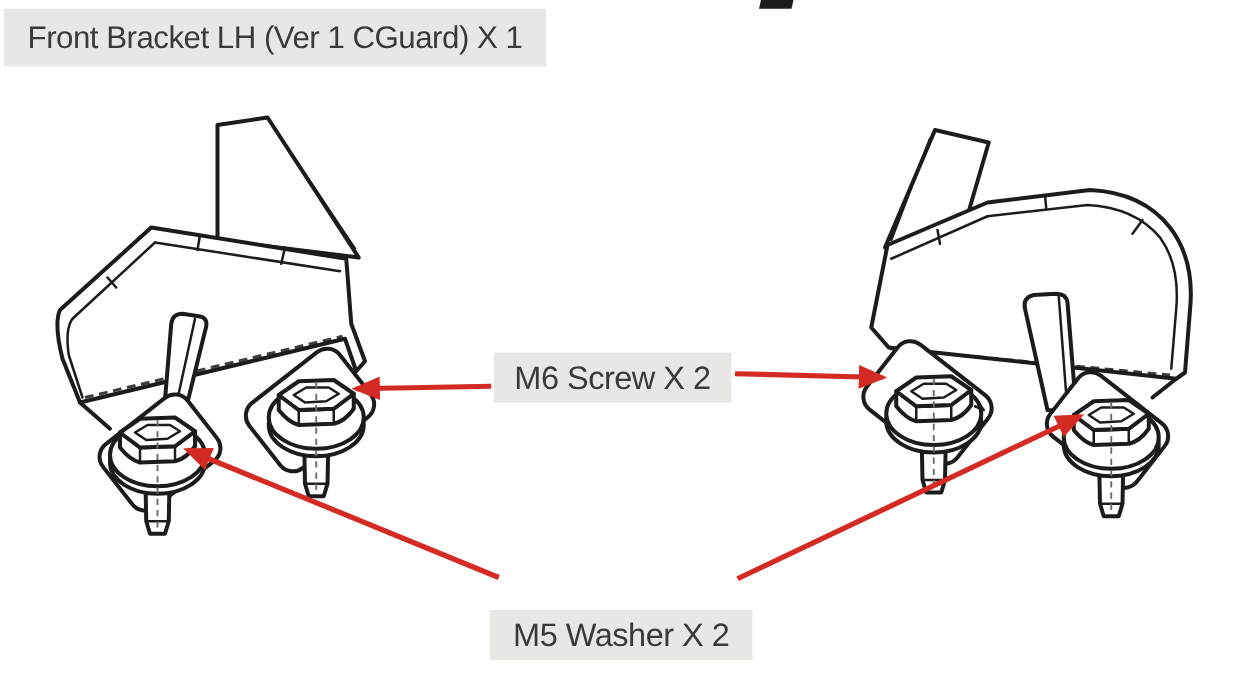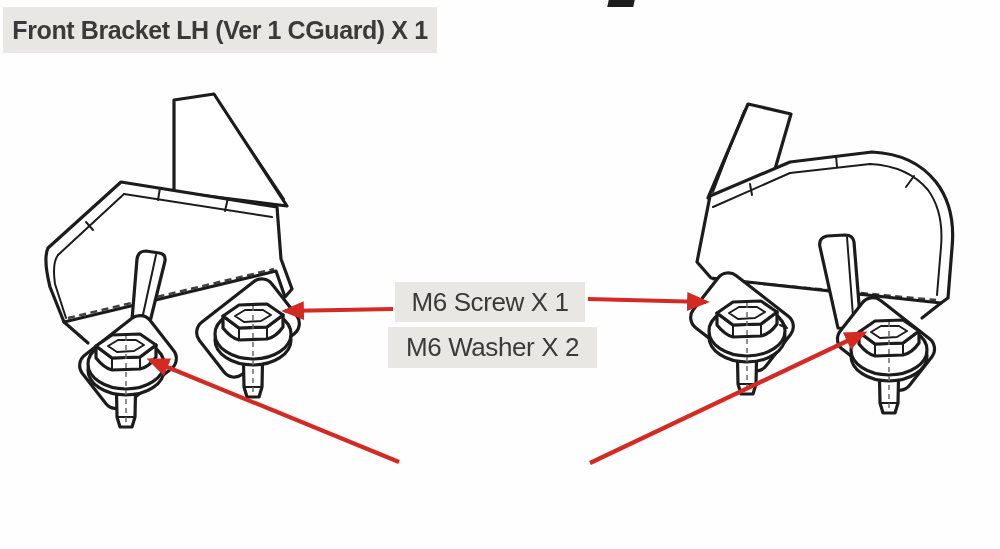--- a/index.html
+++ b/index.html
@@ -20,21 +20,21 @@
   .t{stroke-width:2;}
   .dash{fill:none;stroke:var(--line);stroke-width:2.4;stroke-dasharray:7 4.5;opacity:.85;}
   .axis{fill:none;stroke:#6a6a6a;stroke-width:1.5;stroke-dasharray:5 4;}
   .arrow{stroke:var(--red);stroke-width:4.2;fill:none;}
   .mk{fill:var(--red);}
   .lbl{
     position:absolute;background:var(--label-bg);color:var(--label-text);
     display:flex;align-items:center;justify-content:center;
     white-space:nowrap;letter-spacing:-0.4px;
   }
-  .hdr{font-size:25px;font-weight:bold;}
+  .hdr{font-size:25px;}
   .callout{font-size:26px;}
   .top-mark{position:absolute;background:#1d1d1d;transform:skewX(-12deg);}
 </style>
 </head>
 <body>
 
 <div class="canvas">
 
   <svg class="diagram" viewBox="0 0 1000 549">
     <defs>
@@ -115,18 +115,18 @@
       <path class="arrow" d="M399,462 L150,360" marker-end="url(#arrowhead)"></path>
       <path class="arrow" d="M590,463 L864,333" marker-end="url(#arrowhead)"></path>
     </g>
   </svg>
 
   <div class="top-mark" style="left:608px;top:0;width:26px;height:7px"></div>
 
   <div class="lbl hdr" style="left:3px;top:7px;width:434px;height:46px">Front Bracket LH (Ver 1 CGuard) X 1</div>
 
 
-  <div class="lbl callout" style="left:395px;top:282px;width:190px;height:40px">M6 Screw X 1</div>
-
-  <div class="lbl callout" style="left:388px;top:327px;width:209px;height:41px">M6 Washer X 2</div>
+  <div class="lbl callout" style="left:395px;top:282px;width:190px;height:40px">M6 Screw X 2</div>
 
 
+
+  <div class="lbl callout" style="left:392px;top:488px;width:210px;height:40px">M5 Washer X 2</div>
 </div>
 
 </body></html>

